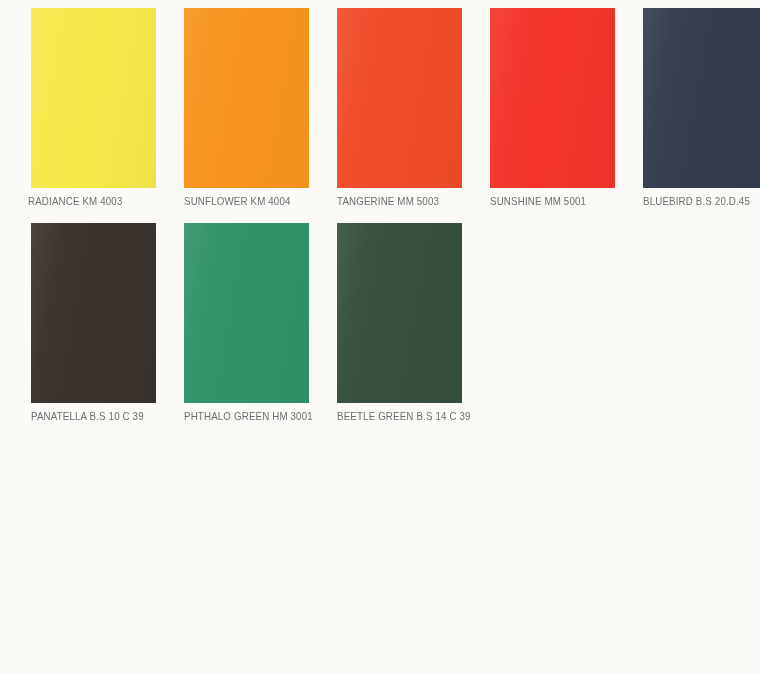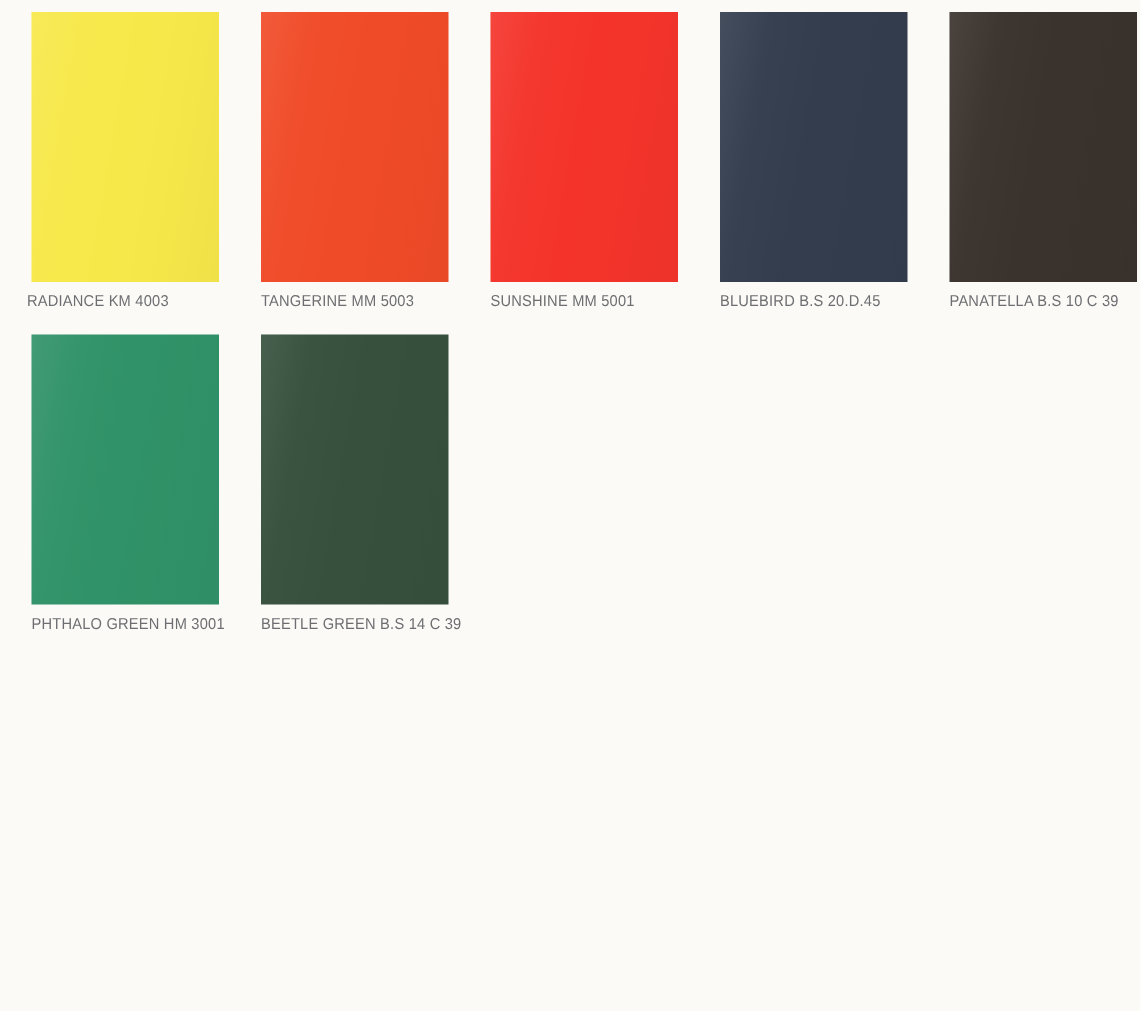--- a/index.html
+++ b/index.html
@@ -14,21 +14,21 @@
     font-family: "Liberation Sans", sans-serif;
     overflow: hidden;
   }
 
   #swatch-sheet {
     position: relative;
     width: 760px;
     height: 674px;
     background: #fbfaf6;
     box-sizing: border-box;
-    padding: 8px 0 0 4px;
+    padding: 8px 0 0 14px;
   }
 
   .swatch-grid {
     display: grid;
     grid-template-columns: repeat(5, 145px);
     grid-template-rows: repeat(3, 215px);
     column-gap: 8px;
     row-gap: 0px;
     margin-left: 17px;
   }
@@ -85,20 +85,24 @@
 </style>
 </head>
 <body>
 
 <div id="swatch-sheet">
   <div class="swatch-grid">
       <div class="swatch-cell col-1">
         <div class="swatch-chip" style="background: rgb(247, 232, 74);"></div>
         <div class="swatch-label">RADIANCE KM 4003</div>
       </div>
+      <div class="swatch-cell col-3">
+        <div class="swatch-chip" style="background: rgb(247, 148, 30);"></div>
+        <div class="swatch-label">SUNFLOWER KM 4004</div>
+      </div>
       <div class="swatch-cell col-4">
         <div class="swatch-chip" style="background: rgb(240, 75, 40);"></div>
         <div class="swatch-label">TANGERINE MM 5003</div>
       </div>
       <div class="swatch-cell col-5">
         <div class="swatch-chip" style="background: rgb(244, 52, 43);"></div>
         <div class="swatch-label">SUNSHINE MM 5001</div>
       </div>
       <div class="swatch-cell col-5">
         <div class="swatch-chip" style="background: rgb(51, 61, 78);"></div>

